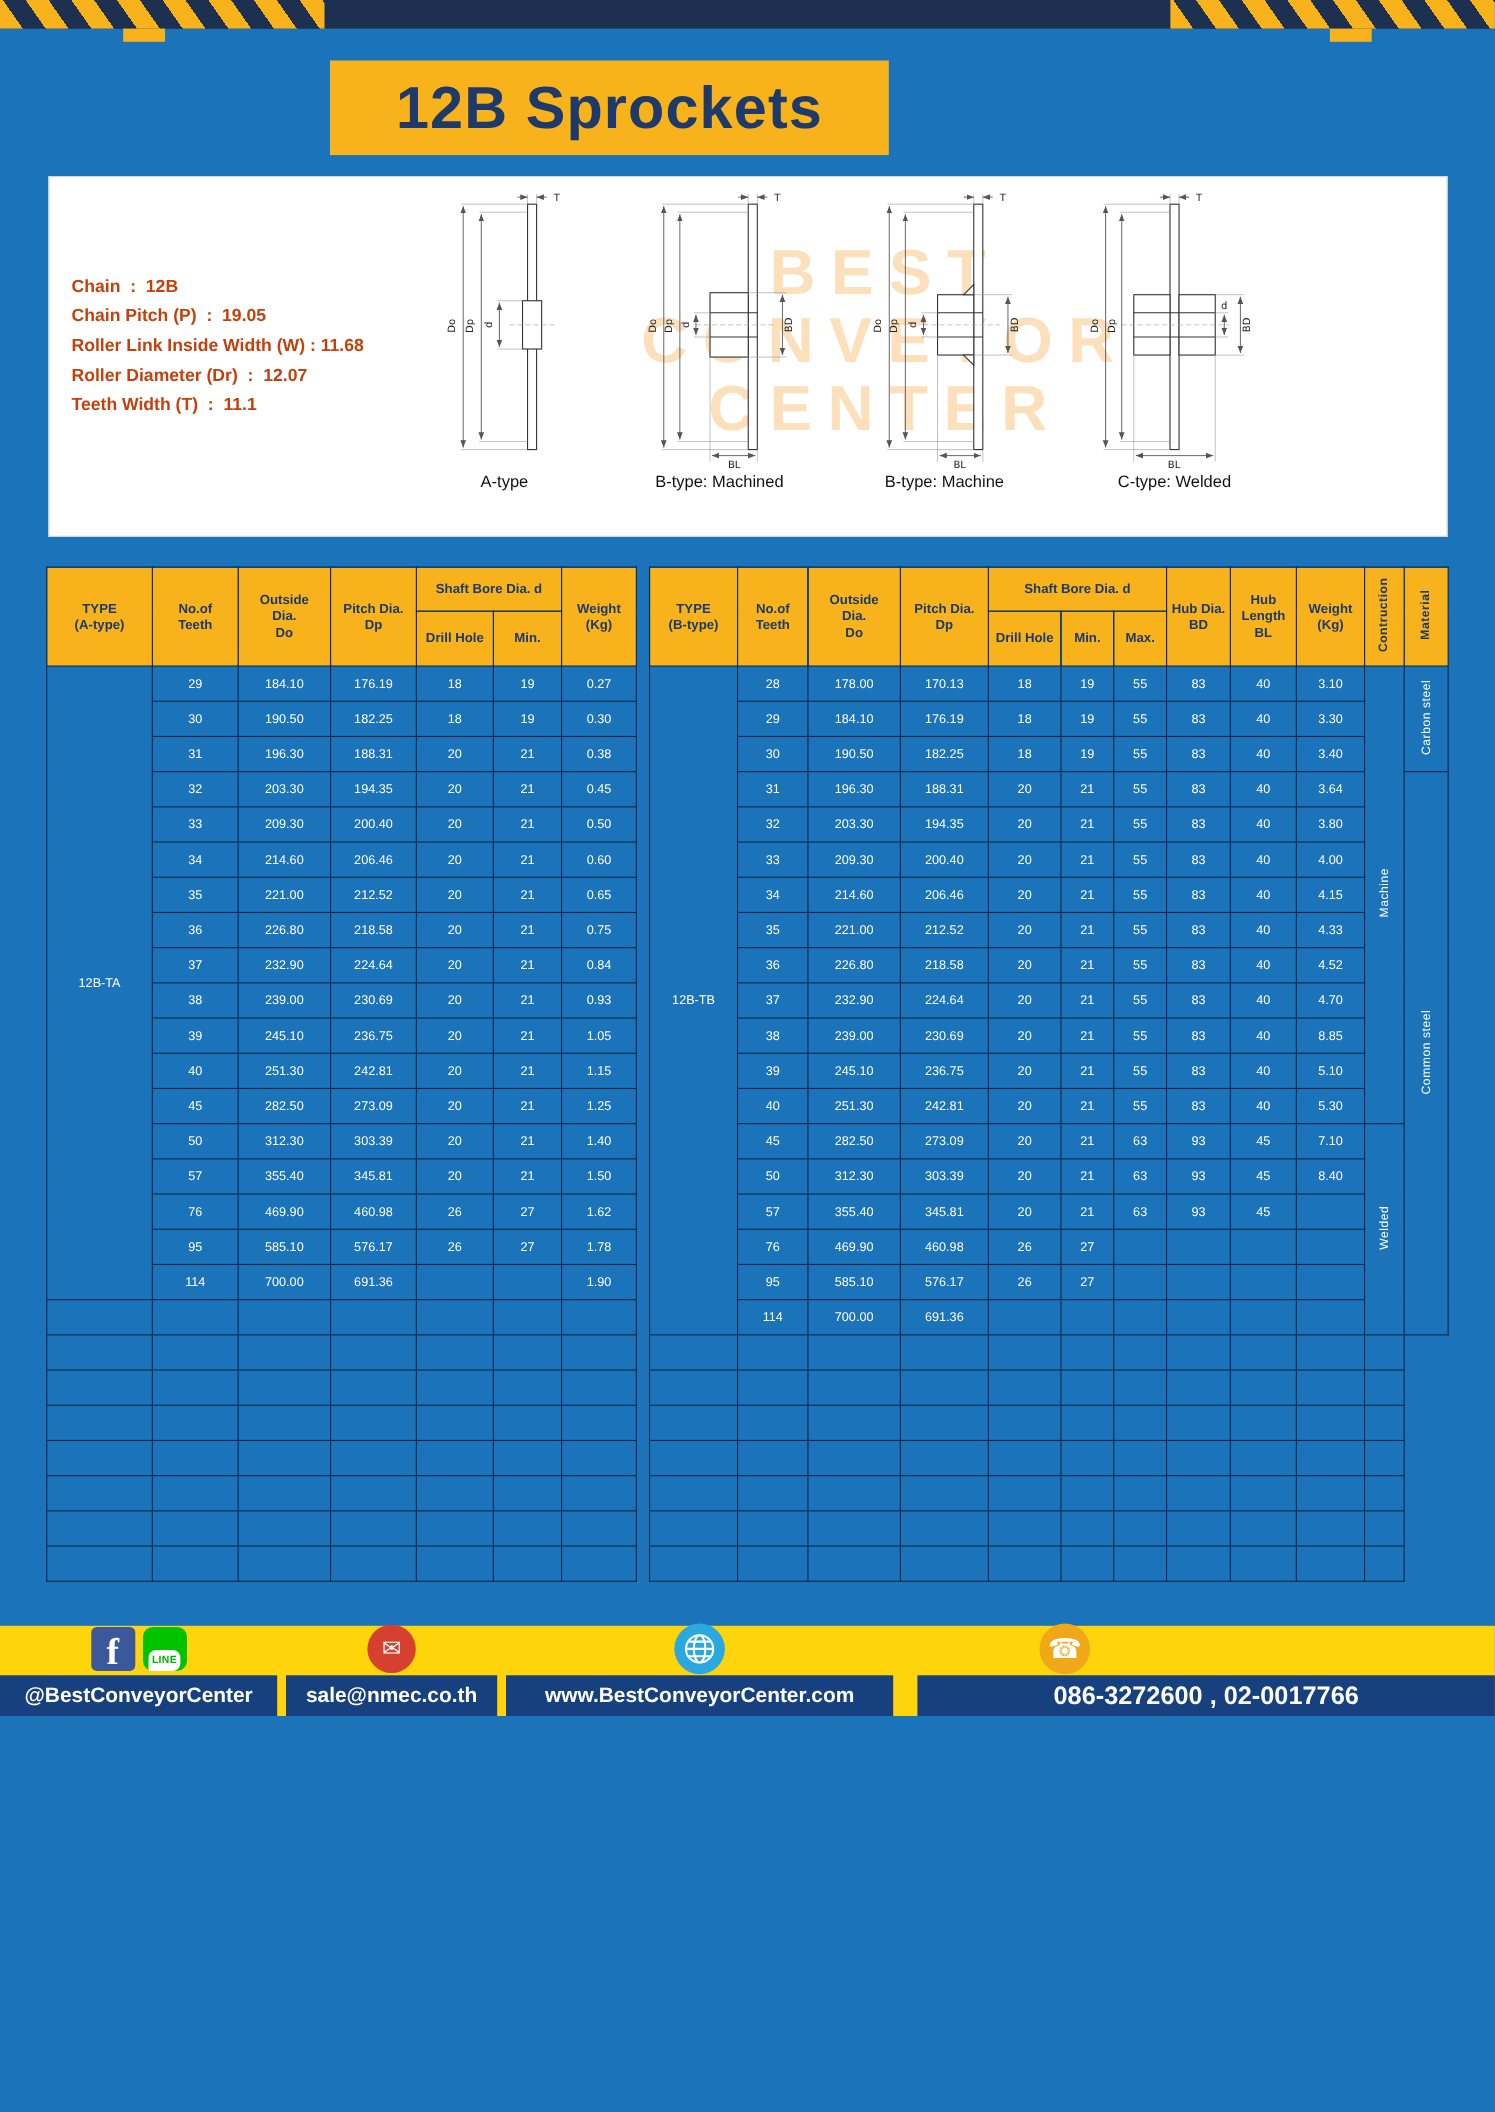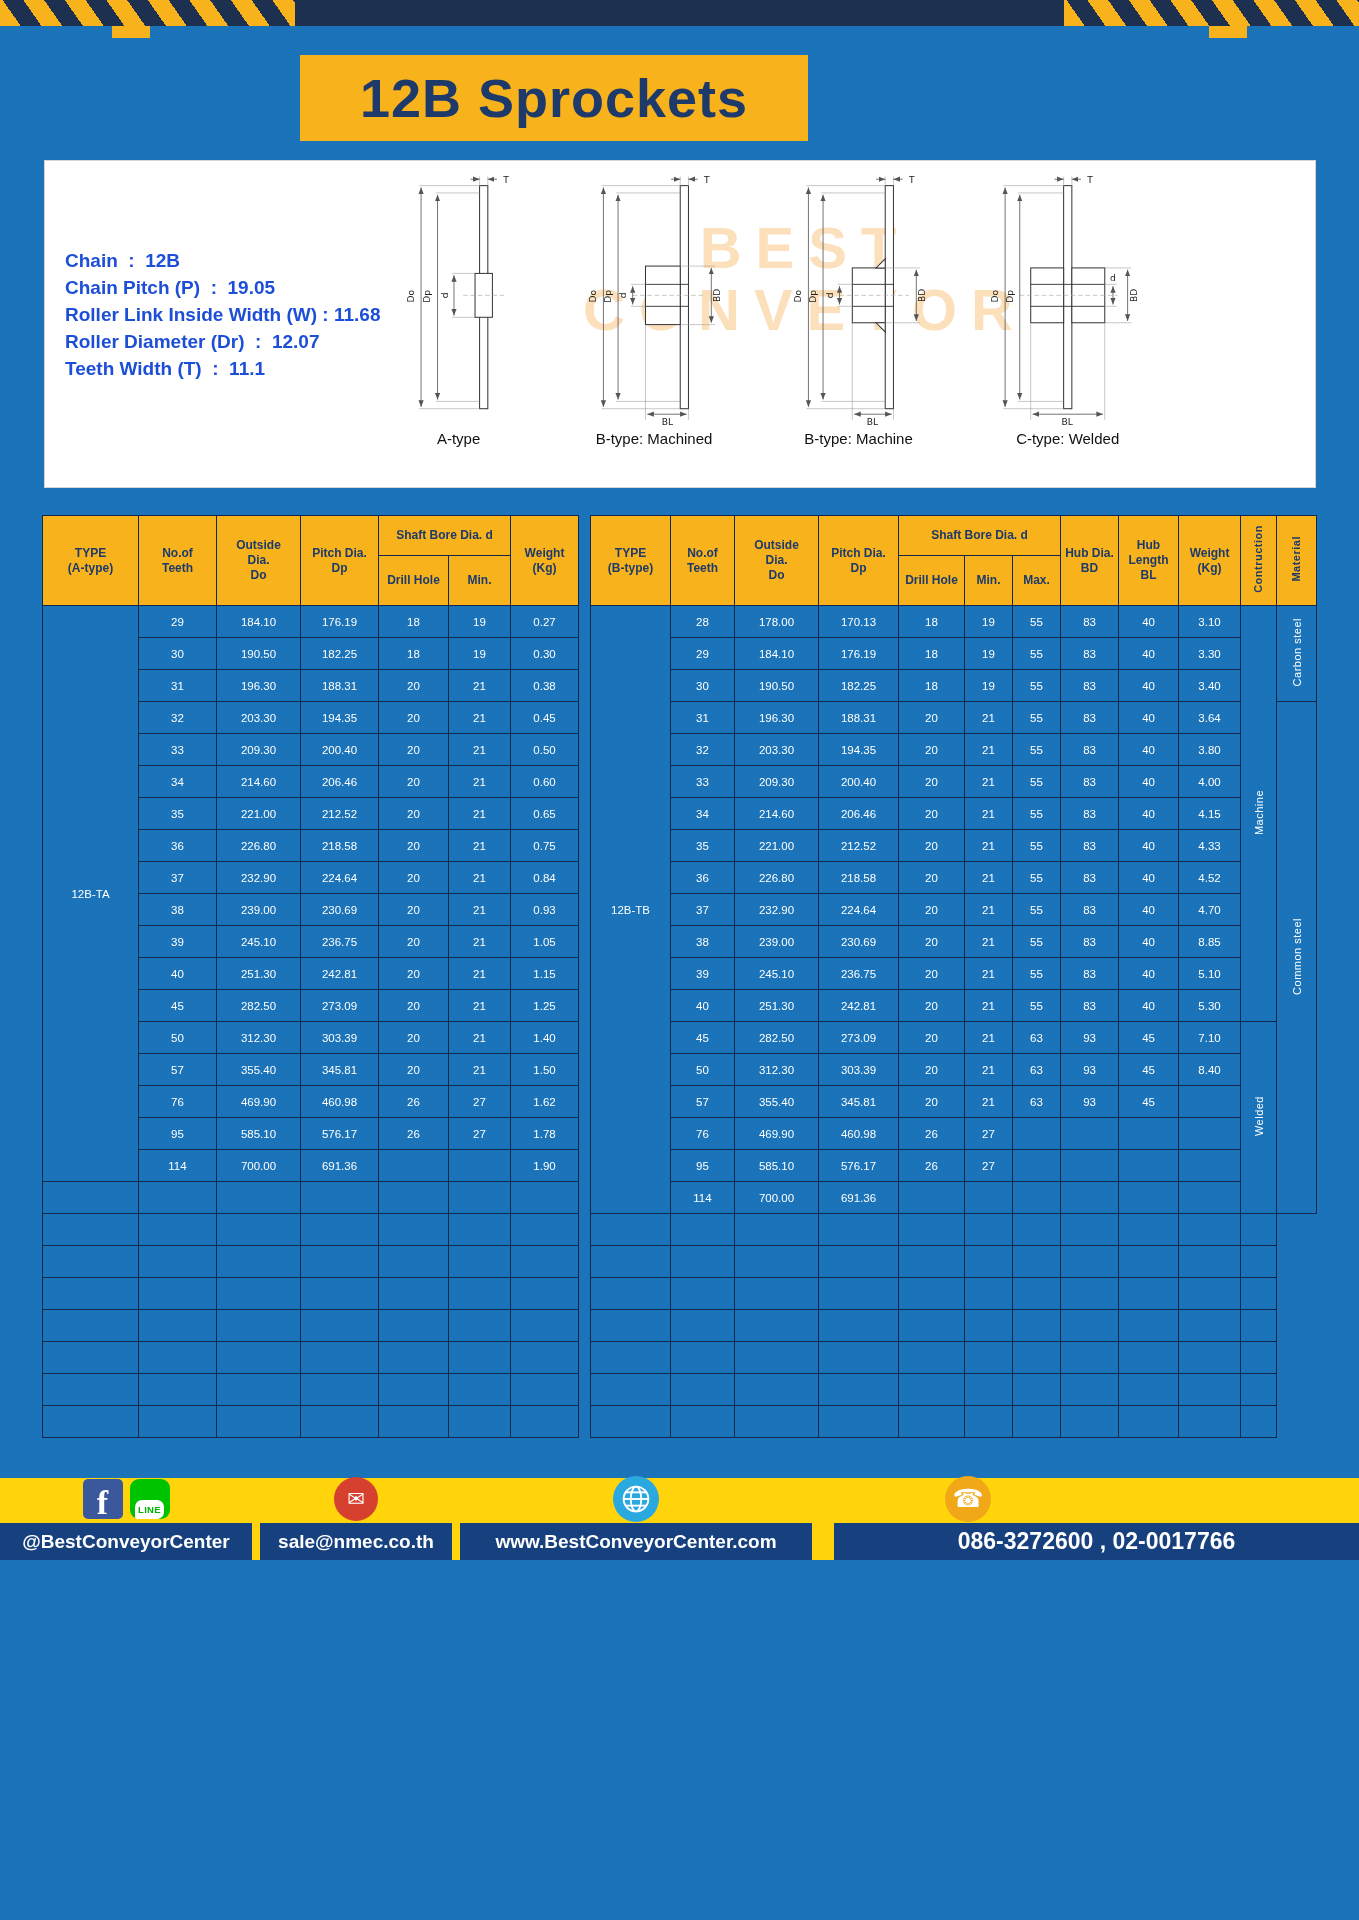--- a/index.html
+++ b/index.html
@@ -18,21 +18,21 @@
 
   
   .title-banner{position:absolute;left:300px;top:55px;width:508px;height:86px;background:#f8b31c;
                 display:flex;align-items:center;justify-content:center;
                 font-size:54px;font-weight:800;color:#1d3a6a;letter-spacing:1px;}
 
   
   .spec-panel{position:absolute;left:44px;top:160px;width:1272px;height:328px;background:#ffffff;
               border:1px solid #d5d5d5;box-sizing:border-box;}
   .spec-lines{position:absolute;left:20px;top:86px;z-index:3;}
-  .spec-line{font-size:19px;font-weight:700;color:#1d4ed8;line-height:27px;white-space:pre;}
+  .spec-line{font-size:16px;font-weight:700;color:#c2410c;line-height:27px;white-space:pre;}
   .watermark{position:absolute;left:470px;top:56px;width:580px;text-align:center;z-index:1;
              color:rgba(245,150,30,0.30);font-weight:800;letter-spacing:14px;
              line-height:62px;font-size:58px;user-select:none;}
   .figs{position:absolute;left:345px;top:10px;width:760px;display:flex;
         justify-content:space-between;z-index:2;}
   .diag{margin:0;text-align:center;}
   .diag svg{height:256px;display:block;margin:0 auto;}
   .diag-cap{font-size:15px;color:#111;margin-top:3px;}
   .shape{fill:#fff;stroke:#333;stroke-width:1.1;}
   .obj{fill:none;stroke:#333;stroke-width:1;}
@@ -94,20 +94,21 @@
   </div>
   <div class="tab left"></div>
   <div class="tab right"></div>
 
   <div class="title-banner">12B Sprockets</div>
 
   <div class="spec-panel">
     <div class="watermark">
       <div>BEST</div>
       <div>CONVEYOR</div>
+      <div>CENTER</div>
     </div>
 
     <div class="spec-lines">
       <div class="spec-line">Chain  :  12B</div>
       <div class="spec-line">Chain Pitch (P)  :  19.05</div>
       <div class="spec-line">Roller Link Inside Width (W) : 11.68</div>
       <div class="spec-line">Roller Diameter (Dr)  :  12.07</div>
       <div class="spec-line">Teeth Width (T)  :  11.1</div>
     </div>
 

